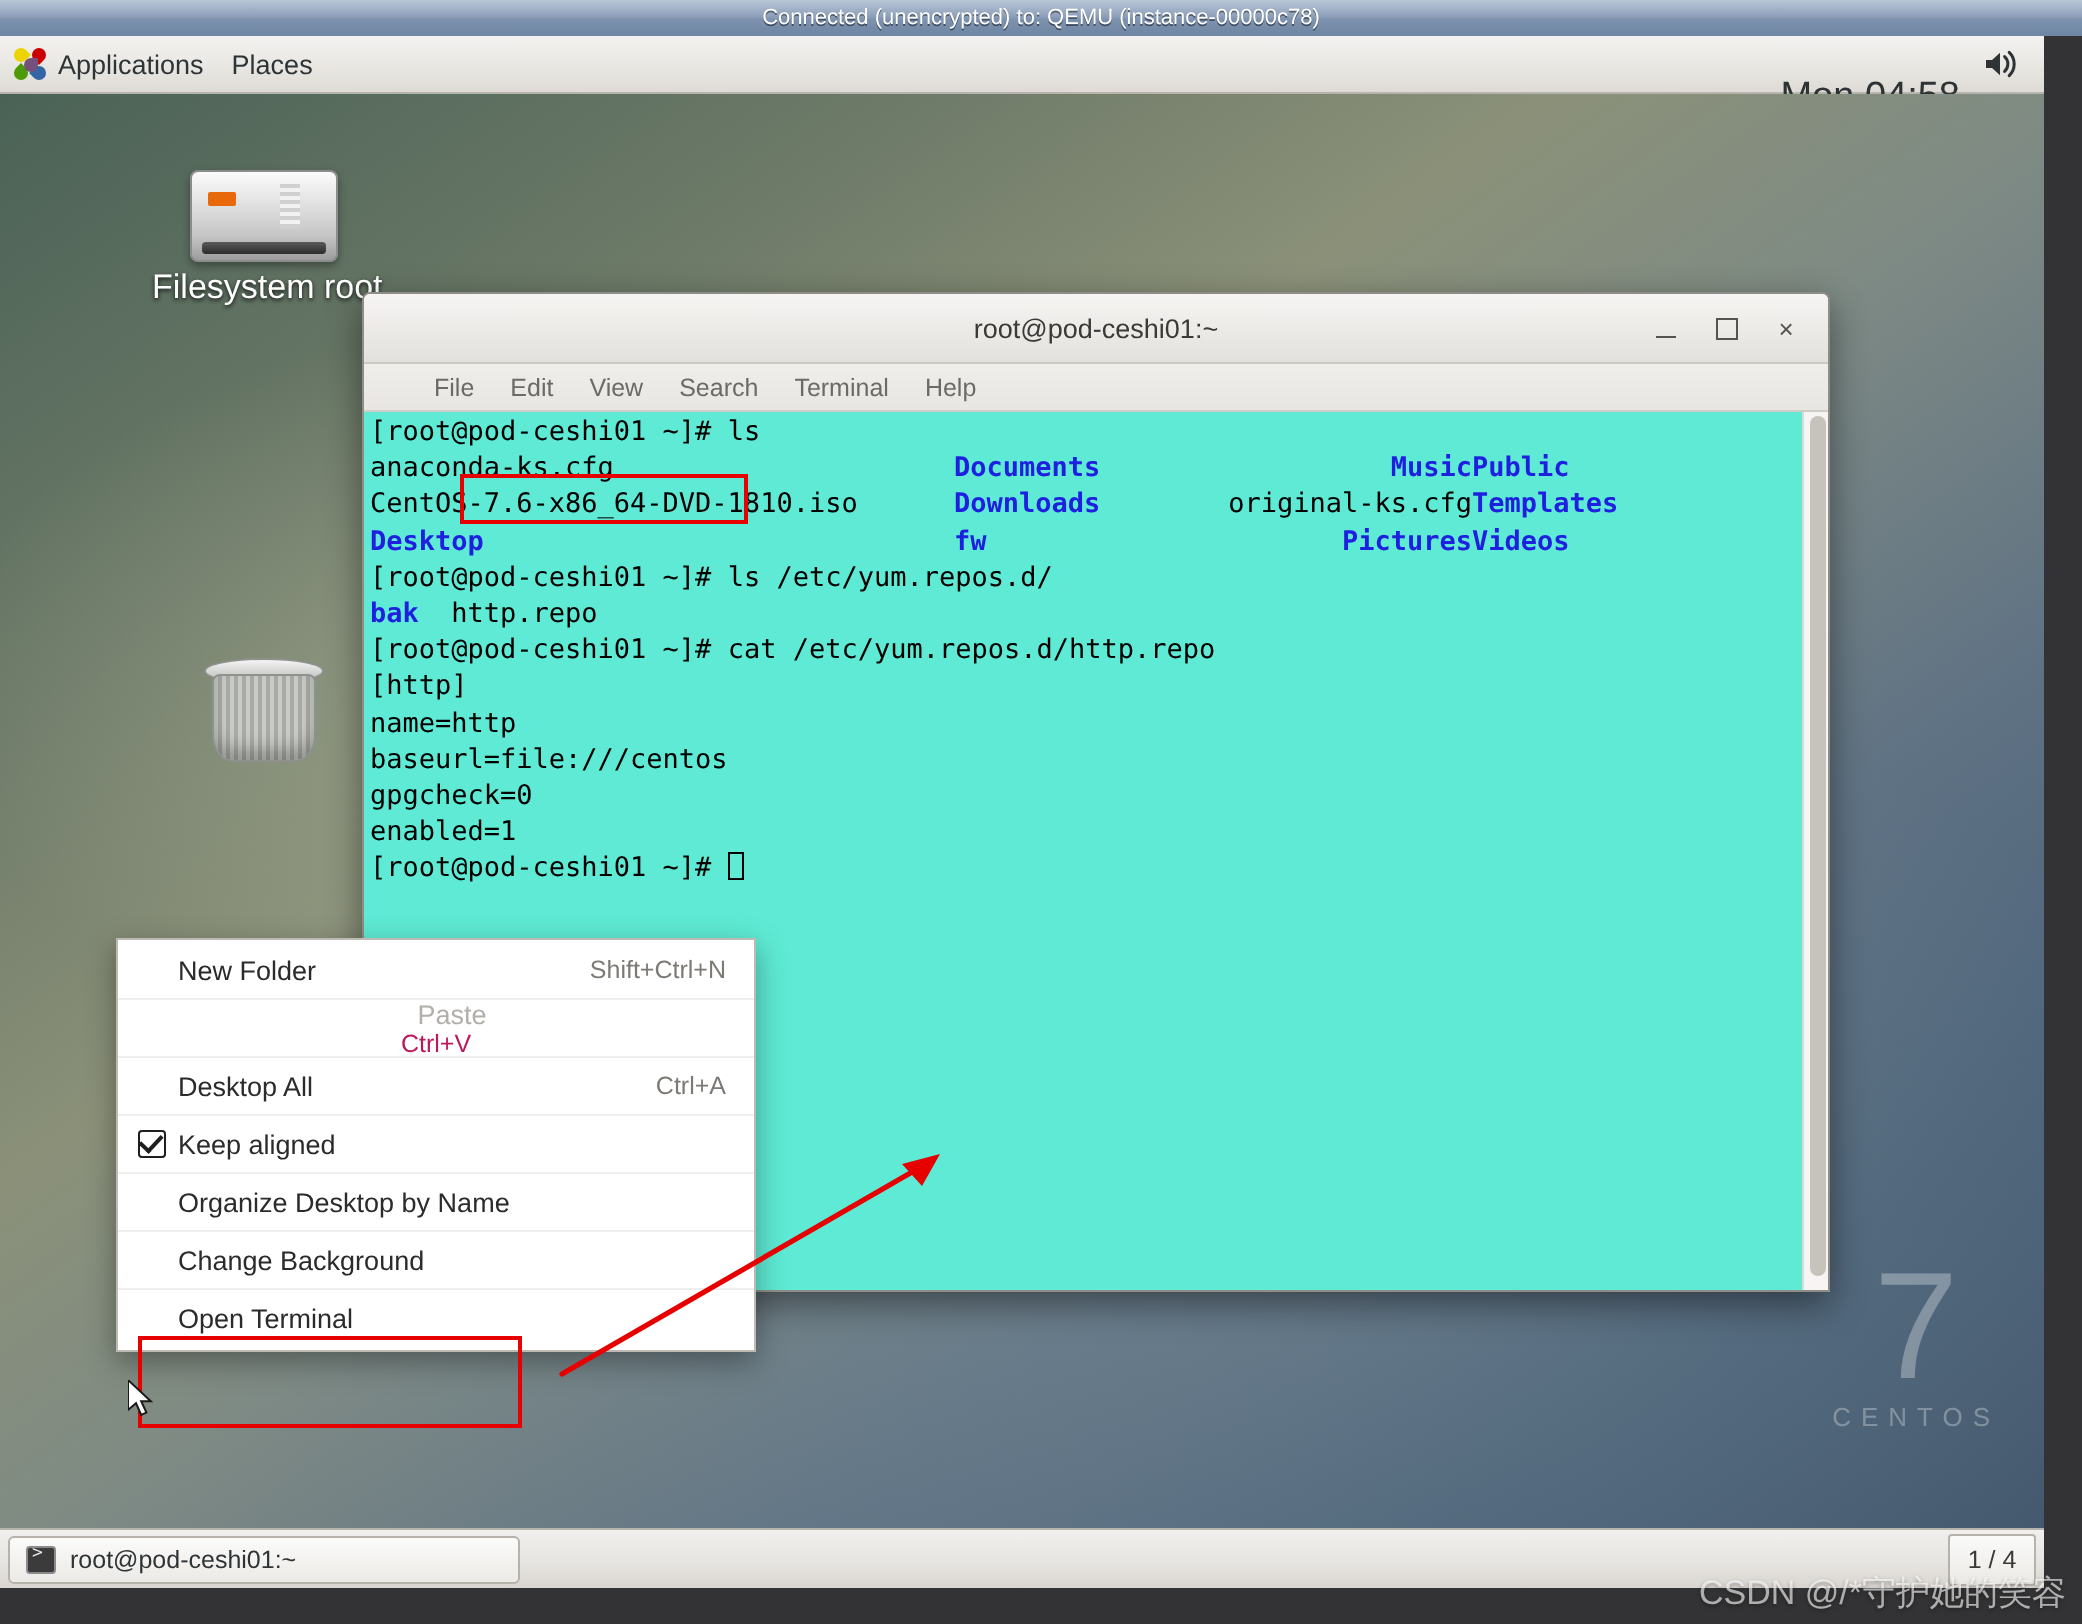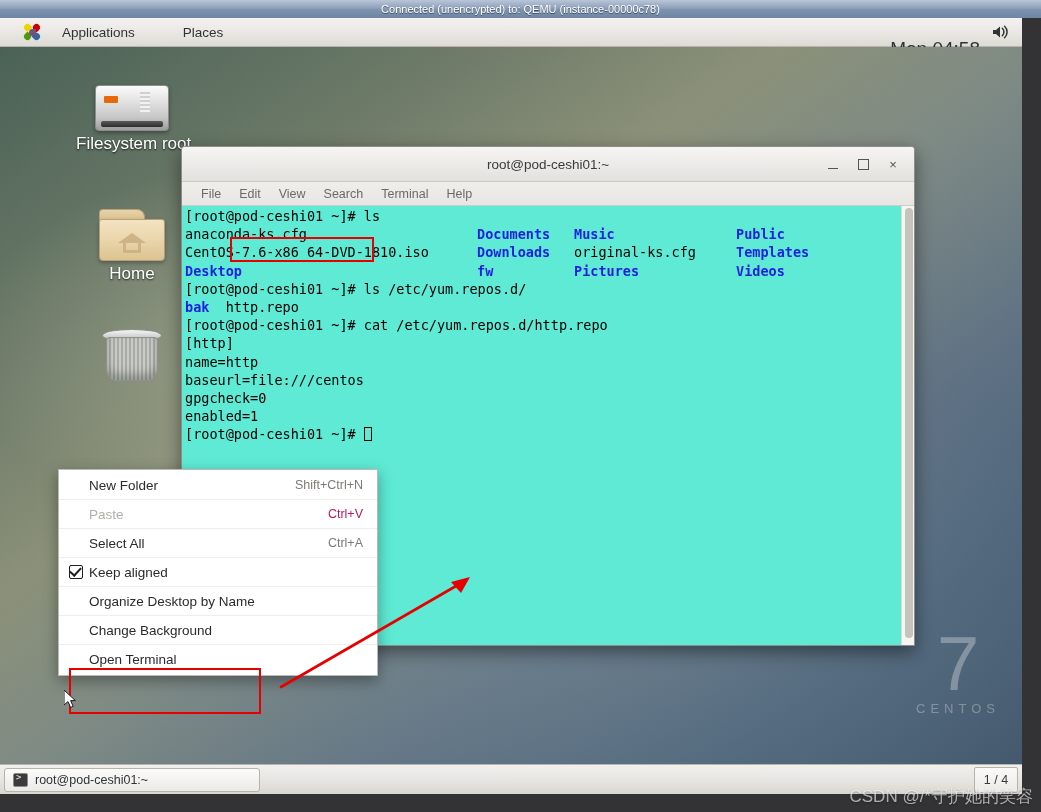--- a/index.html
+++ b/index.html
@@ -28,22 +28,22 @@
 
   
   #gnome-panel {
     position: absolute; left: 0; top: 0; width: 1022px; height: 29px;
     background: linear-gradient(to bottom, #f3f2f0 0%, #eae8e4 50%, #dedbd6 100%);
     border-bottom: 1px solid #b7b4ae;
     display: flex; align-items: center;
     font-size: 13.5px; color: #2e3436;
   }
   .panel-item {
-    display: flex; align-items: center; gap: 22px;
-    height: 28px; padding: 0 24px; cursor: default;
+    display: flex; align-items: center; gap: 6px;
+    height: 28px; padding: 0 7px; cursor: default;
   }
   #panel-right { margin-left: auto; display: flex; align-items: center; }
   #clock { padding: 0 10px; font-size: 19px; color: #2e3436; margin-top: 33px; }
   #volume { padding: 0 12px 0 2px; display:flex; align-items:center; }
 
   
   .pinwheel { position: relative; width: 16px; height: 16px; }
   .pinwheel i {
     position: absolute; width: 7px; height: 7px; border-radius: 50% 0 50% 50%;
     display: block;
@@ -158,21 +158,21 @@
     width: 30px; height: 26px; display:flex; align-items:center; justify-content:center;
     color: #56544f; font-size: 13px; cursor: default; border-radius: 3px;
   }
   .winbtn.mini::after { content:""; display:block; width:10px; height:1.5px; background:#56544f; margin-top:8px; }
   .winbtn.maxi::after { content:""; display:block; width:9px; height:9px; border:1.5px solid #56544f; }
 
   #term-menubar {
     height: 24px; flex: none; display: flex; align-items: center;
     background: linear-gradient(to bottom,#efeeeb,#e8e6e2);
     border-bottom: 1px solid #d0cdc7;
-    padding-left: 10px; font-size: 12.5px; color: #6b6a66;
+    padding-left: 26px; font-size: 12.5px; color: #6b6a66;
   }
   .menu-item { padding: 0 9px; height: 22px; line-height: 22px; cursor: default; border-radius: 2px; }
 
   #term-body {
     flex: 1; position: relative; background: #5eead4; overflow: hidden;
   }
   #term-text {
     position: absolute; left: 3px; top: 1px; right: 16px;
     font-family: "DejaVu Sans Mono", monospace;
     font-size: 13.5px; line-height: 18.2px;
@@ -181,21 +181,21 @@
   }
   .tdir { color: #1f1fe0; font-weight: 600; }
   .cursor {
     display: inline-block; width: 8px; height: 14px;
     border: 1px solid #000; vertical-align: -2px;
   }
   
   .ls-row { display: flex; }
   .ls-c1 { width: 292px; }
   .ls-c2 { width: 97px; }
-  .ls-c3 { width: 162px; }
+  .ls-c3 { width: 162px; text-align: right; }
   .ls-c4 { width: 120px; }
 
   #term-scrollbar {
     position: absolute; right: 0; top: 0; width: 13px; height: 100%;
     background: #f6f5f4; border-left: 1px solid #dddad4;
   }
   #term-scrollthumb {
     position: absolute; left: 3px; top: 2px; width: 8px; height: 98%;
     background: #c6c3bd; border-radius: 4px;
   }
@@ -209,21 +209,21 @@
     font-size: 13.5px; color: #2b2b2b;
     padding: 1px 0;
   }
   .ctx-row {
     height: 29px; display: flex; align-items: center;
     padding: 0 14px 0 14px; cursor: default;
     border-bottom: 1px solid #efeeec;
     position: relative;
   }
   .ctx-row:last-child { border-bottom: none; }
-  .ctx-row.disabled { color: #b2afaa; }
+  .ctx-row.disabled { color: #b2afaa; flex-direction: column; }
   .ctx-row .ctx-label { flex: 1; padding-left: 16px; }
   .ctx-row .ctx-accel { color: #7d7a75; font-size: 12.5px; }
   .ctx-row.disabled .ctx-accel { color: #be185d; }
   .ctx-check {
     position: absolute; left: 10px; width: 14px; height: 14px;
     border: 1.6px solid #1f1f1f; border-radius: 2px;
     background: #fff;
   }
   .ctx-check::after {
     content: ""; position: absolute; left: 2px; top: -1px;
@@ -327,33 +327,20 @@
         <div class="icon-art">
           <div class="hdd">
               <span class="led"></span>
               <span class="grid"></span>
               <span class="slot"></span>
             </div>
         </div>
         <div class="label">Filesystem root</div>
       </div>
 
-      <div class="desk-icon" style="left:76px; top:148px;">
-        <div class="icon-art">
-          <div class="folder">
-            <span class="back"></span>
-              <span class="front"></span>
-            <span class="house">
-                <span class="roof"></span>
-                <span class="body"></span>
-              </span>
-          </div>
-        </div>
-        <div class="label">Home</div>
-      </div>
 
       <div class="desk-icon" style="left:76px; top:268px;">
         <div class="icon-art">
           <div class="trash">
               <span class="lid"></span>
               <span class="can"></span>
             </div>
         </div>
         <div class="label"></div>
       </div>
@@ -389,21 +376,21 @@
       <div id="context-menu">
         <div class="ctx-row">
           <span class="ctx-label">New Folder</span>
           <span class="ctx-accel">Shift+Ctrl+N</span>
         </div>
         <div class="ctx-row disabled">
           <span class="ctx-label">Paste</span>
           <span class="ctx-accel">Ctrl+V</span>
         </div>
         <div class="ctx-row">
-          <span class="ctx-label">Select All</span>
+          <span class="ctx-label">Desktop All</span>
           <span class="ctx-accel">Ctrl+A</span>
         </div>
         <div class="ctx-row">
           <span class="ctx-check"></span>
           <span class="ctx-label">Keep aligned</span>
           <span class="ctx-accel"></span>
         </div>
         <div class="ctx-row">
           <span class="ctx-label">Organize Desktop by Name</span>
           <span class="ctx-accel"></span>

